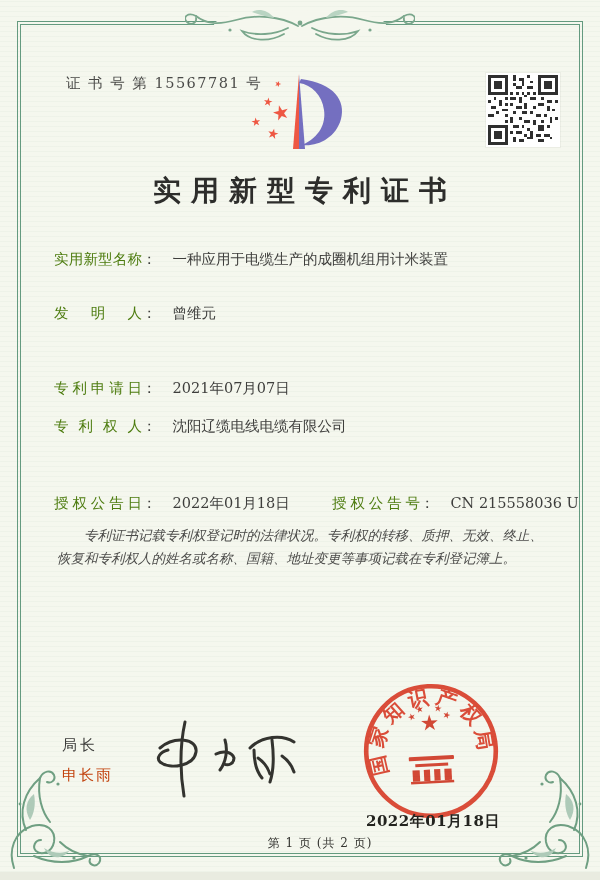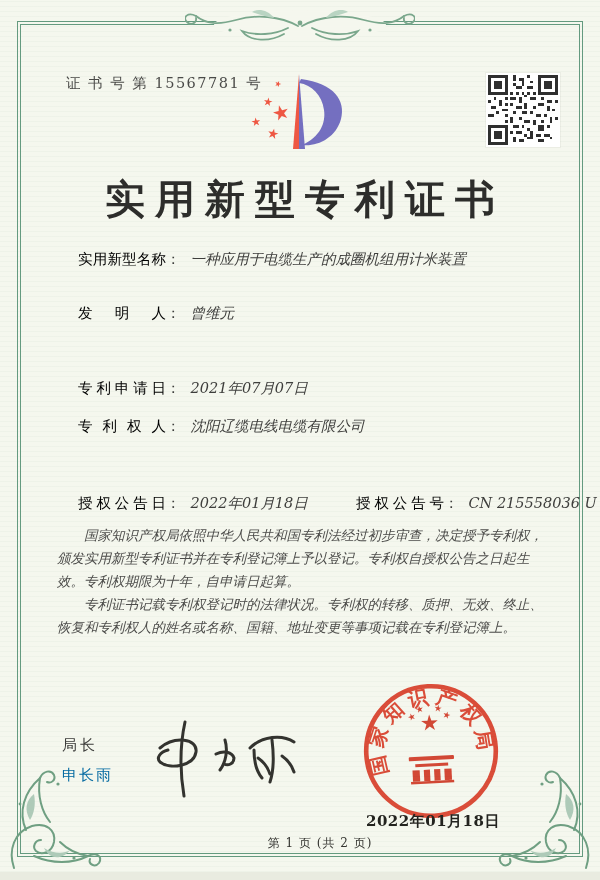--- a/index.html
+++ b/index.html
@@ -14,35 +14,35 @@
   }
   .frame{
     position:absolute;left:17px;top:21px;width:566px;height:836px;
     border:4px double #649a7f;box-sizing:border-box;pointer-events:none;
   }
   .abs{position:absolute;}
   
   .cert-no{left:66px;top:74px;font-size:14.5px;letter-spacing:1.5px;color:#4a4a48;}
   .logo{left:242px;top:72px;}
   .qr{left:486px;top:73px;background:#fff;padding:2px;box-shadow:0 0 0 1px rgba(0,0,0,.04);}
-  .doc-title{left:0;right:0;top:172px;text-align:center;font-size:40px;font-weight:bold;
+  .doc-title{left:0;right:0;top:172px;text-align:center;font-size:28px;font-weight:bold;
     letter-spacing:10px;text-indent:10px;color:#2d2d2b;}
   
   .frow{left:54px;right:30px;font-size:14.5px;color:#3e3e3c;white-space:nowrap;}
-  .f-label{display:inline-block;width:88px;text-align:justify;text-align-last:justify;color:#000000;margin-left:24px;}
-  .f-value{margin-left:10px;font-style:italic;}
+  .f-label{display:inline-block;width:88px;text-align:justify;text-align-last:justify;color:#4d7c0f;}
+  .f-value{margin-left:16px;}
   .pair2{position:absolute;left:278px;top:0;}
   .r0{top:250px}.r1{top:304px}.r2{top:341px}.r3{top:379px}.r4{top:417px}.r5{top:454px}.r6{top:494px}
   
   .body-text{left:57px;right:54px;top:524px;font-size:13.5px;line-height:23px;
     color:#4c4c4a;font-style:italic;}
   .body-text p{margin:0;text-indent:2em;}
   
   .signer-title{left:62px;top:736px;font-size:15px;letter-spacing:3px;color:#3a3a38;font-family:Liberation Mono, monospace;}
-  .signer-name{left:62px;top:766px;font-size:15px;letter-spacing:2px;color:#0369a1;font-family:"DejaVu Sans",sans-serif;}
+  .signer-name{left:62px;top:766px;font-size:15px;letter-spacing:2px;color:#c2410c;font-family:"DejaVu Sans",sans-serif;}
   .sig{left:130px;top:710px;}
   
   .seal{left:358px;top:678px;mix-blend-mode:multiply;opacity:.92;}
   .seal-date{left:366px;top:812px;font-size:15px;font-weight:bold;color:#23231f;letter-spacing:.5px;}
   
   .footer{left:0;right:0;top:835px;text-align:center;font-size:12px;letter-spacing:1px;color:#33332f;margin-left:40px;}
   .orn{pointer-events:none;}
 </style>
 </head>
 <body>
@@ -144,21 +144,20 @@
   </div>
   <div class="abs frow r4">
     <span class="f-label">专利权人</span><span>：</span><span class="f-value">沈阳辽缆电线电缆有限公司</span>
   </div>
   <div class="abs frow r6">
     <span class="f-label">授权公告日</span><span>：</span><span class="f-value">2022年01月18日</span>
     <span class="pair2"><span class="f-label">授权公告号</span><span>：</span><span class="f-value">CN 215558036 U</span></span>
   </div>
 
   <div class="abs body-text">
-    <p>国家知识产权局依照中华人民共和国专利法经过初步审查，决定授予专利权，颁发实用新型专利证书并在专利登记簿上予以登记。专利权自授权公告之日起生效。专利权期限为十年，自申请日起算。</p>
     <p>专利证书记载专利权登记时的法律状况。专利权的转移、质押、无效、终止、恢复和专利权人的姓名或名称、国籍、地址变更等事项记载在专利登记簿上。</p>
   </div>
 
   <div class="abs signer-title">局长</div>
   <div class="abs signer-name">申长雨</div>
   <svg class="abs sig" width="200" height="92" viewBox="0 0 200 92">
     <g stroke="#33332f" stroke-width="3" fill="none" stroke-linecap="round">
       <path d="M55,12 C50,35 50,62 54,86"></path>
       <path d="M30,38 C44,26 68,28 66,42 C64,56 40,60 30,52 C26,48 30,42 38,40"></path>
       <path d="M95,30 C98,40 96,52 90,60"></path>

